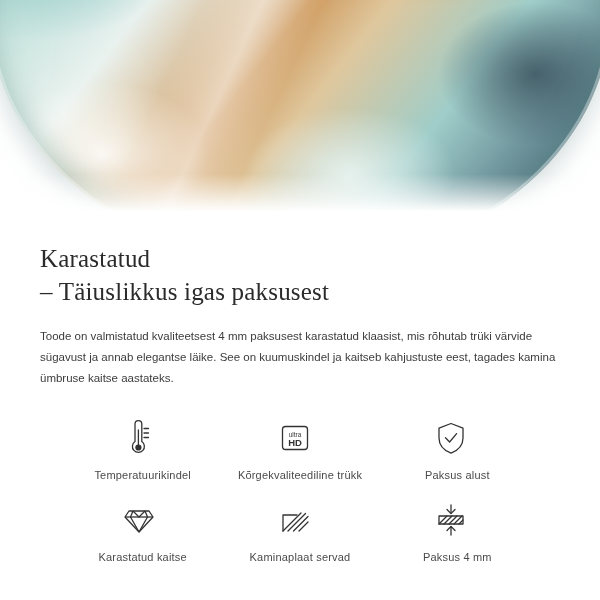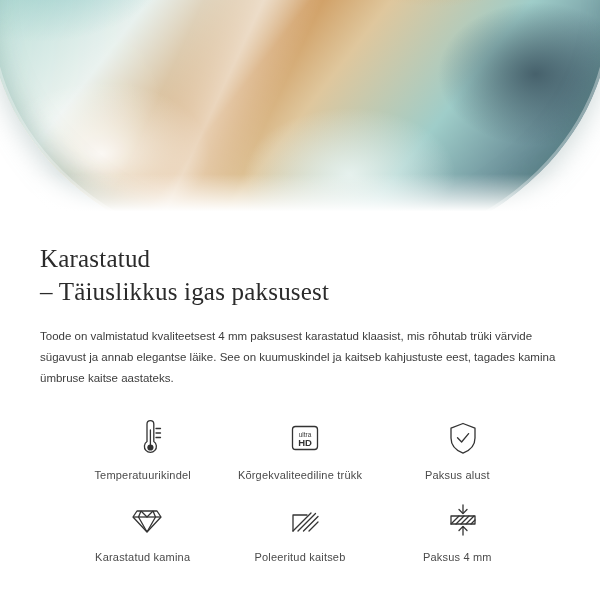--- a/index.html
+++ b/index.html
@@ -111,21 +111,21 @@
     display: flex;
     flex-direction: column;
     align-items: center;
     justify-content: flex-start;
   }
   .feature-icon {
     width: 46px;
     height: 46px;
     display: flex;
     align-items: center;
-    justify-content: flex-end;
+    justify-content: flex-start;
   }
   .feature-label {
     margin-top: 8px;
     font-size: 11px;
     color: #4a4a4a;
     text-align: center;
     letter-spacing: 0.2px;
   }
   svg { display: block; }
 </style>
@@ -188,34 +188,34 @@
       <div class="feature">
         <span class="feature-icon">
           <svg width="38" height="34" viewBox="0 0 38 34" fill="none" stroke="#333" stroke-width="1.3" stroke-linejoin="round">
             <path d="M9 8 H29 L33 14 L19 29 L5 14 Z"></path>
             <path d="M5 14 H33"></path>
             <path d="M13 8 L10.5 14 L19 29"></path>
             <path d="M25 8 L27.5 14 L19 29"></path>
             <path d="M13 8 L19 14 L25 8"></path>
           </svg>
         </span>
-        <span class="feature-label">Karastatud kamina</span>
+        <span class="feature-label">Karastatud kaitse</span>
       </div>
 
       <div class="feature">
         <span class="feature-icon">
           <svg width="36" height="34" viewBox="0 0 36 34" fill="none" stroke="#333" stroke-width="1.3" stroke-linecap="round" stroke-linejoin="round">
             <path d="M6 28 V12 L20 12"></path>
             <path d="M6 28 L24 10"></path>
             <path d="M11 28 L28.5 10.5"></path>
             <path d="M16.5 28 L31 13.5"></path>
             <path d="M22 28 L31 19"></path>
           </svg>
         </span>
-        <span class="feature-label">Poleeritud kaitseb</span>
+        <span class="feature-label">Kaminaplaat servad</span>
       </div>
 
       <div class="feature">
         <span class="feature-icon">
           <svg width="34" height="38" viewBox="0 0 34 38" fill="none" stroke="#333" stroke-width="1.3" stroke-linecap="round" stroke-linejoin="round">
             <line x1="17" y1="4" x2="17" y2="12"></line>
             <polyline points="13,8.5 17,12.6 21,8.5"></polyline>
             <rect x="5" y="15" width="24" height="8"></rect>
             <path d="M5 23 L13 15 M10 23 L18 15 M15 23 L23 15 M20 23 L28 15 M25 23 L29 19"></path>
             <line x1="17" y1="34" x2="17" y2="26"></line>

